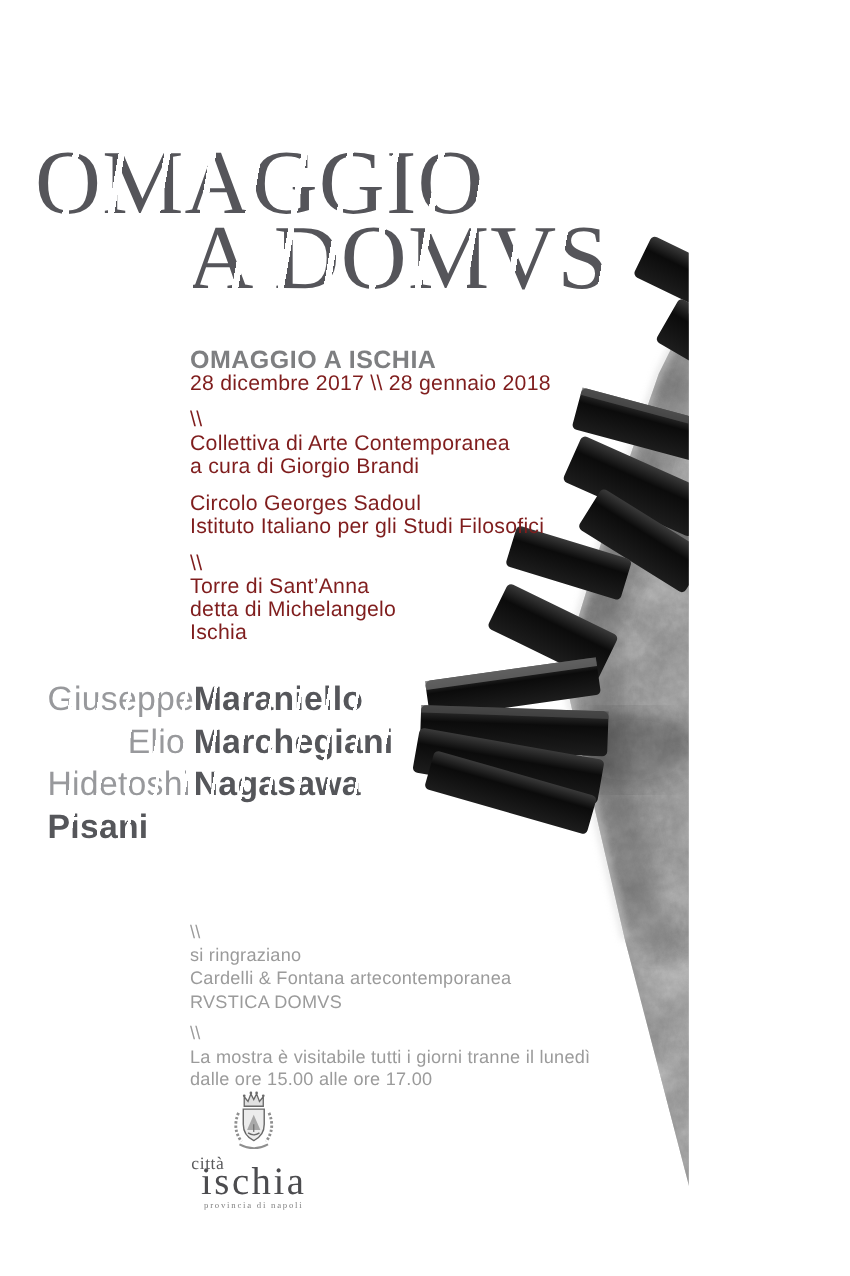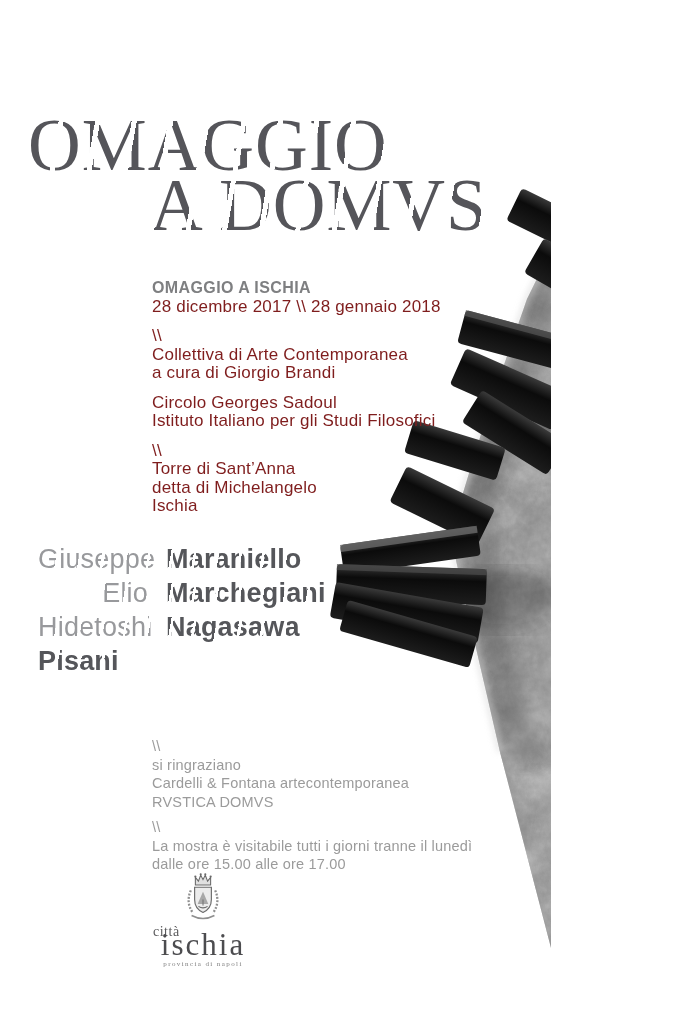--- a/index.html
+++ b/index.html
@@ -15,29 +15,29 @@
          font-family:"Liberation Serif",serif;font-weight:400;
          font-size:73px;line-height:60px;color:#55555a;letter-spacing:1px;
          -webkit-mask-image:repeating-linear-gradient(100deg,#000 0 31px,transparent 31px 36px);
          mask-image:repeating-linear-gradient(100deg,#000 0 31px,transparent 31px 36px);}
   .title .t1{display:block;}
   .title .t2{display:block;padding-left:122px;}
 
   
   .info{position:absolute;left:152px;top:279px;z-index:3;width:330px;}
   .info p{margin:0;font-size:17px;line-height:18.5px;color:#7f1d1d;letter-spacing:.2px;}
-  .info p.ev-name{font-weight:bold;color:#7e7f81;font-size:16px;letter-spacing:.4px;}
+  .info p.ev-name{font-weight:bold;color:#7e7f81;font-size:20px;letter-spacing:.4px;}
   .info p.gap{margin-top:11px;}
 
   
   .artists{position:absolute;left:38px;top:544px;z-index:3;}
   .artist-row{display:flex;align-items:baseline;height:34px;font-size:27px;letter-spacing:.2px;
          -webkit-mask-image:repeating-linear-gradient(100deg,#000 0 20px,transparent 20px 22.5px);
          mask-image:repeating-linear-gradient(100deg,#000 0 20px,transparent 20px 22.5px);}
-  .artist-row .first{width:110px;text-align:right;color:#98999c;margin-right:18px;}
+  .artist-row .first{width:110px;text-align:right;color:#98999c;margin-right:7px;}
   .artist-row .last{font-weight:bold;color:#55565a;}
 
   
   .thanks{position:absolute;left:152px;top:737px;z-index:3;}
   .hours{position:absolute;left:152px;top:818px;z-index:3;}
   .thanks p,.hours p{margin:0;font-size:14.5px;line-height:18.5px;color:#9b9b9b;letter-spacing:.2px;}
 
   
   .logo{position:absolute;left:127px;top:869px;width:152px;text-align:center;z-index:3;}
   .logo .crest{display:block;margin:0 auto -9px auto;width:46px;height:64px;}

